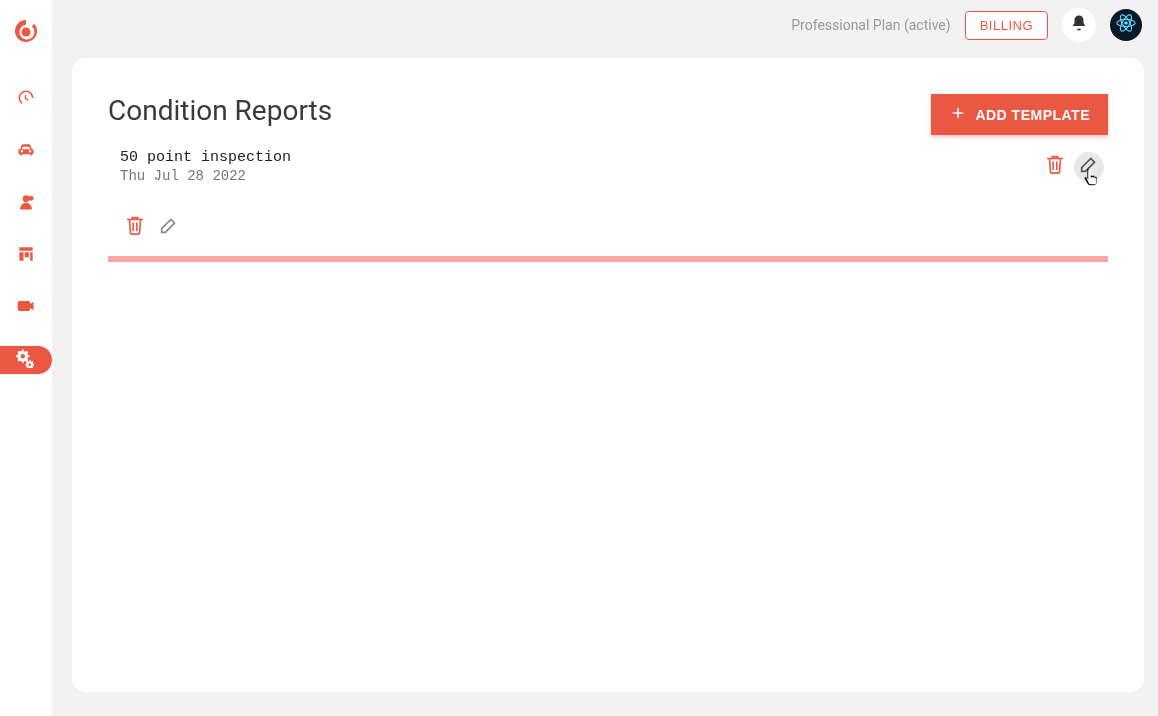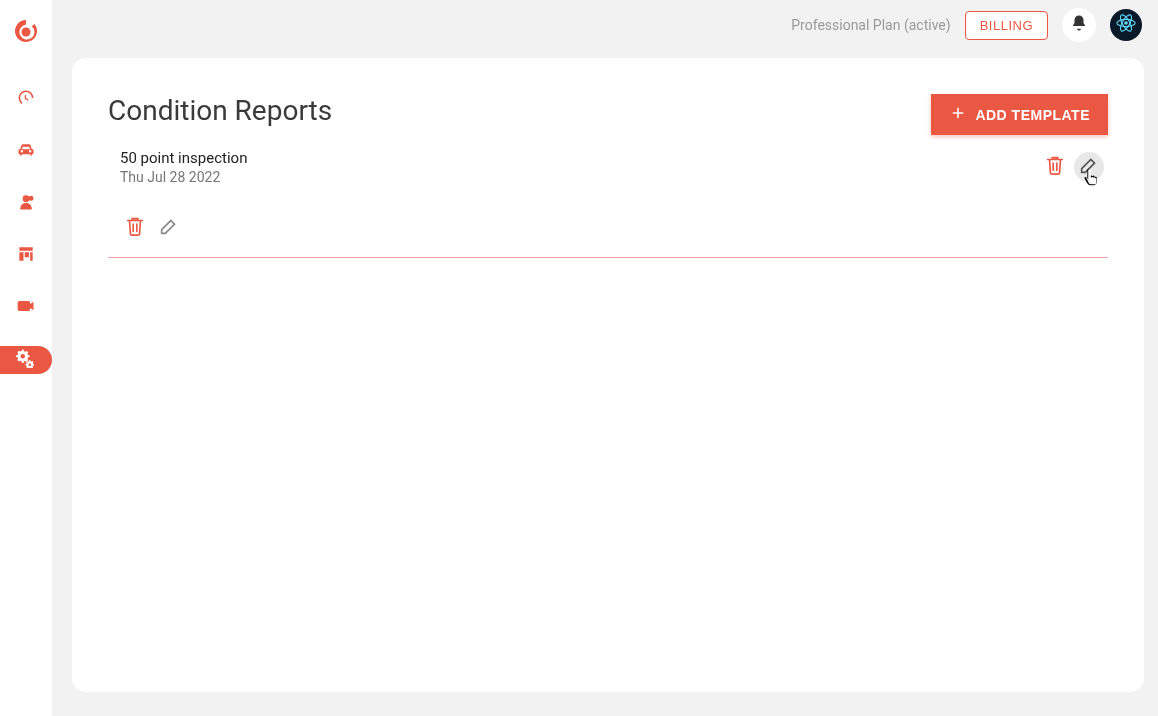--- a/index.html
+++ b/index.html
@@ -143,21 +143,22 @@
 
   .section-title {
     margin-top: 48px;
     margin-left: 4px;
     font-size: 20px;
     font-weight: 400;
     color: #4a4a4a;
     margin-bottom: 20px;
   }
   .template-list {
-    border-bottom: 1px solid #fca5a5;
+    border-bottom: 6px solid #fca5a5;
+    font-family: Liberation Mono, monospace;
   }
   .template-row {
     display: flex;
     justify-content: space-between;
     align-items: center;
     padding: 14px 4px 14px 12px;
   }
   .template-info .name {
     font-size: 15px;
     color: #222;

